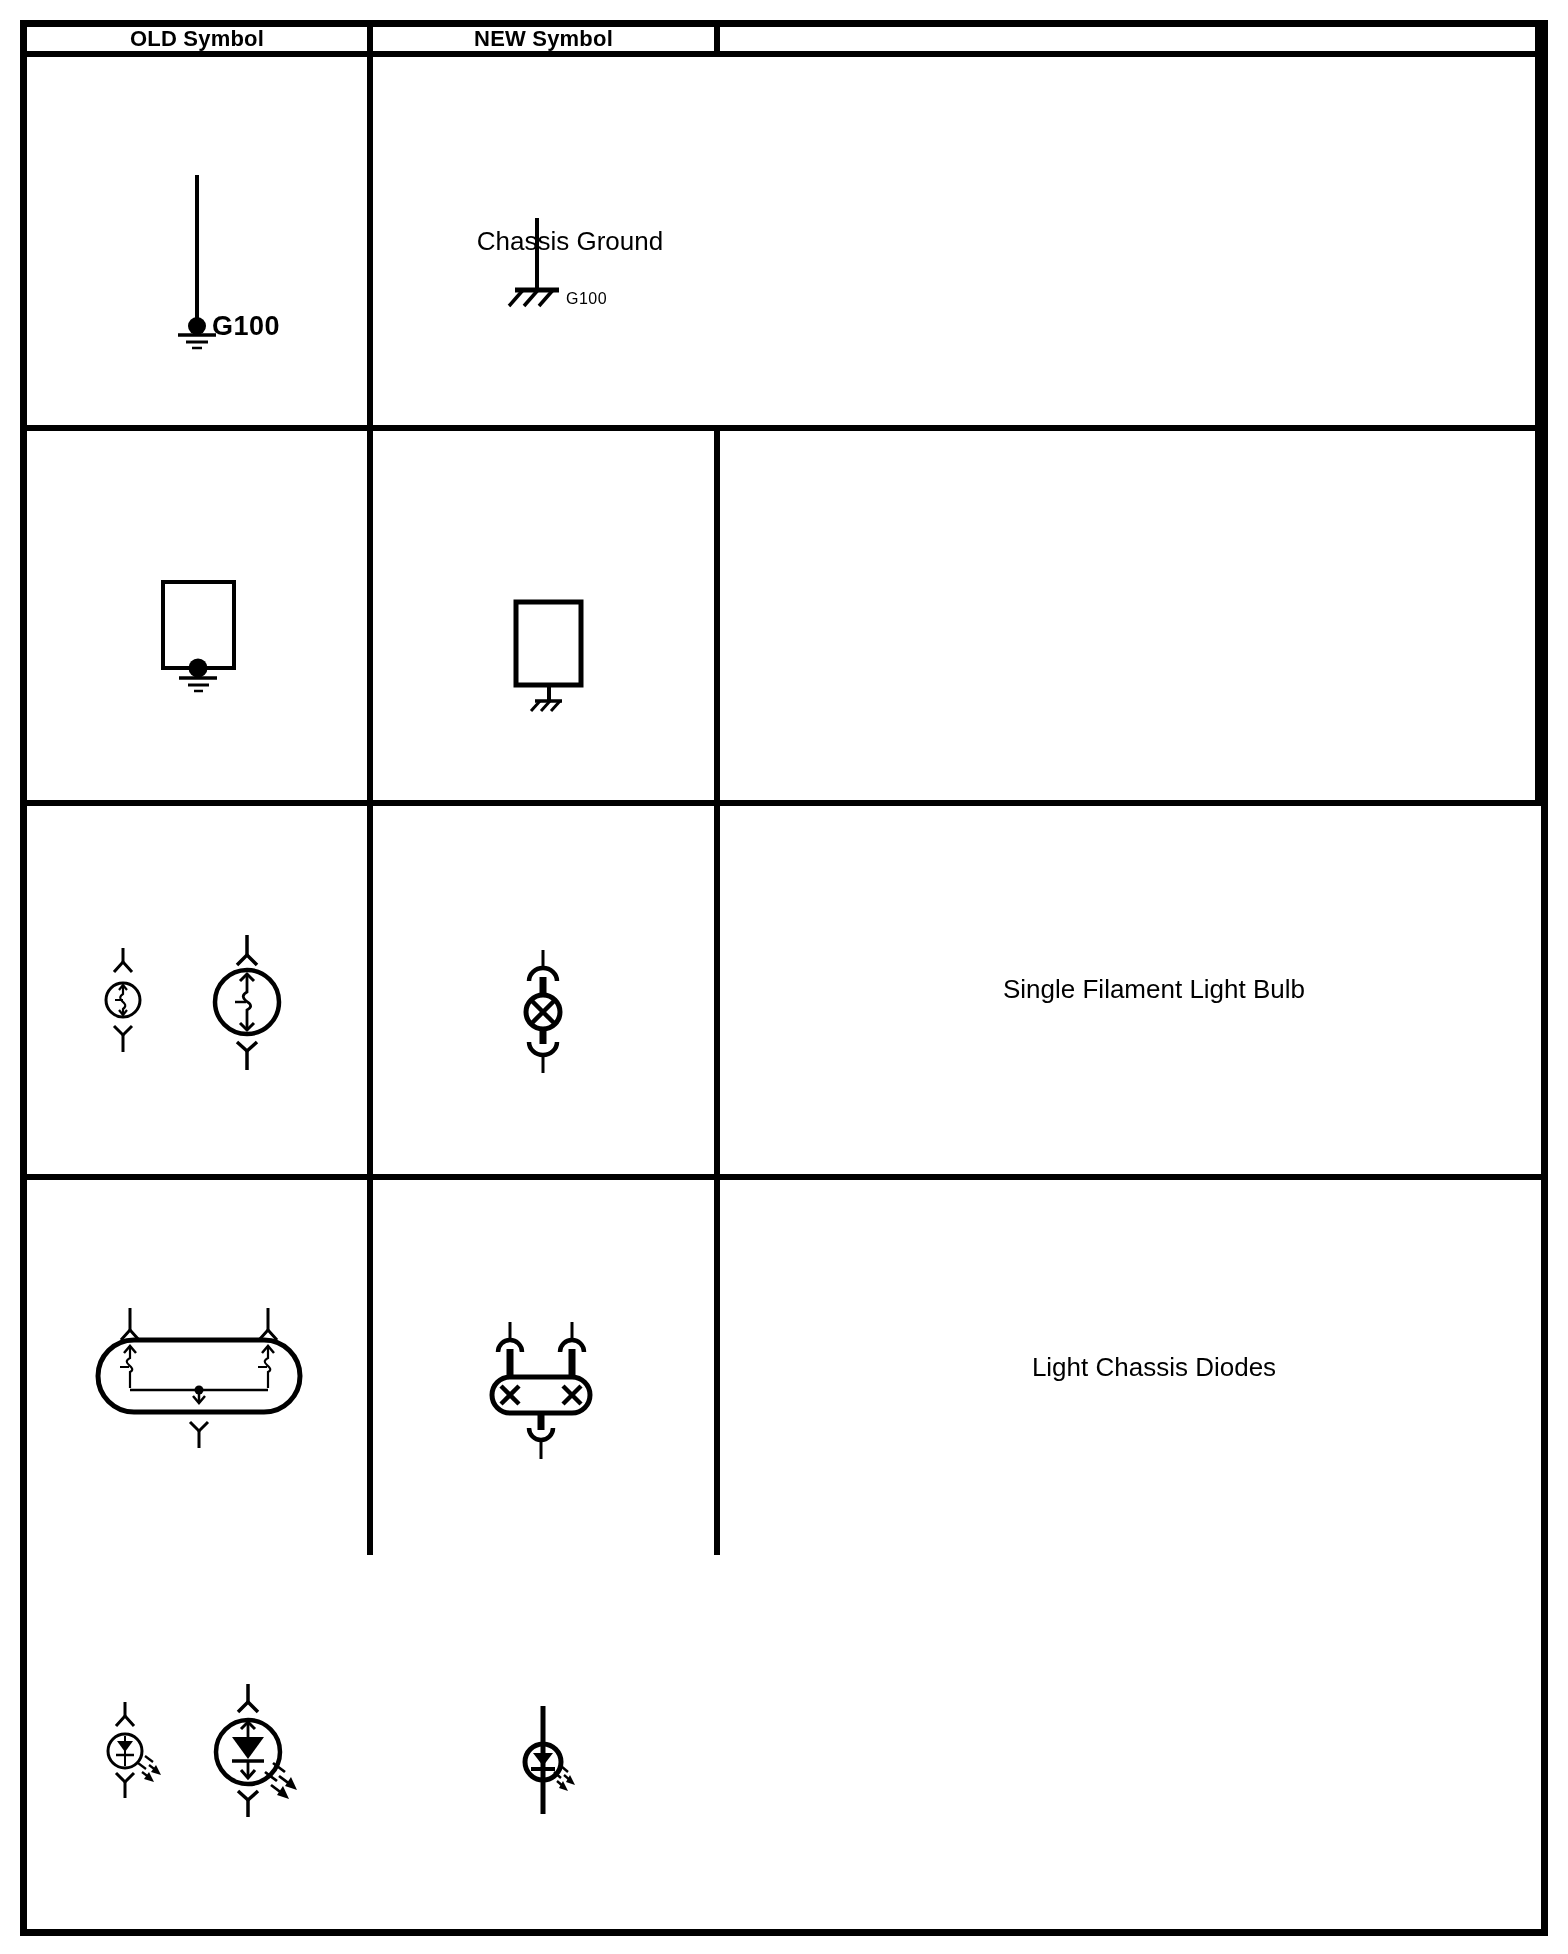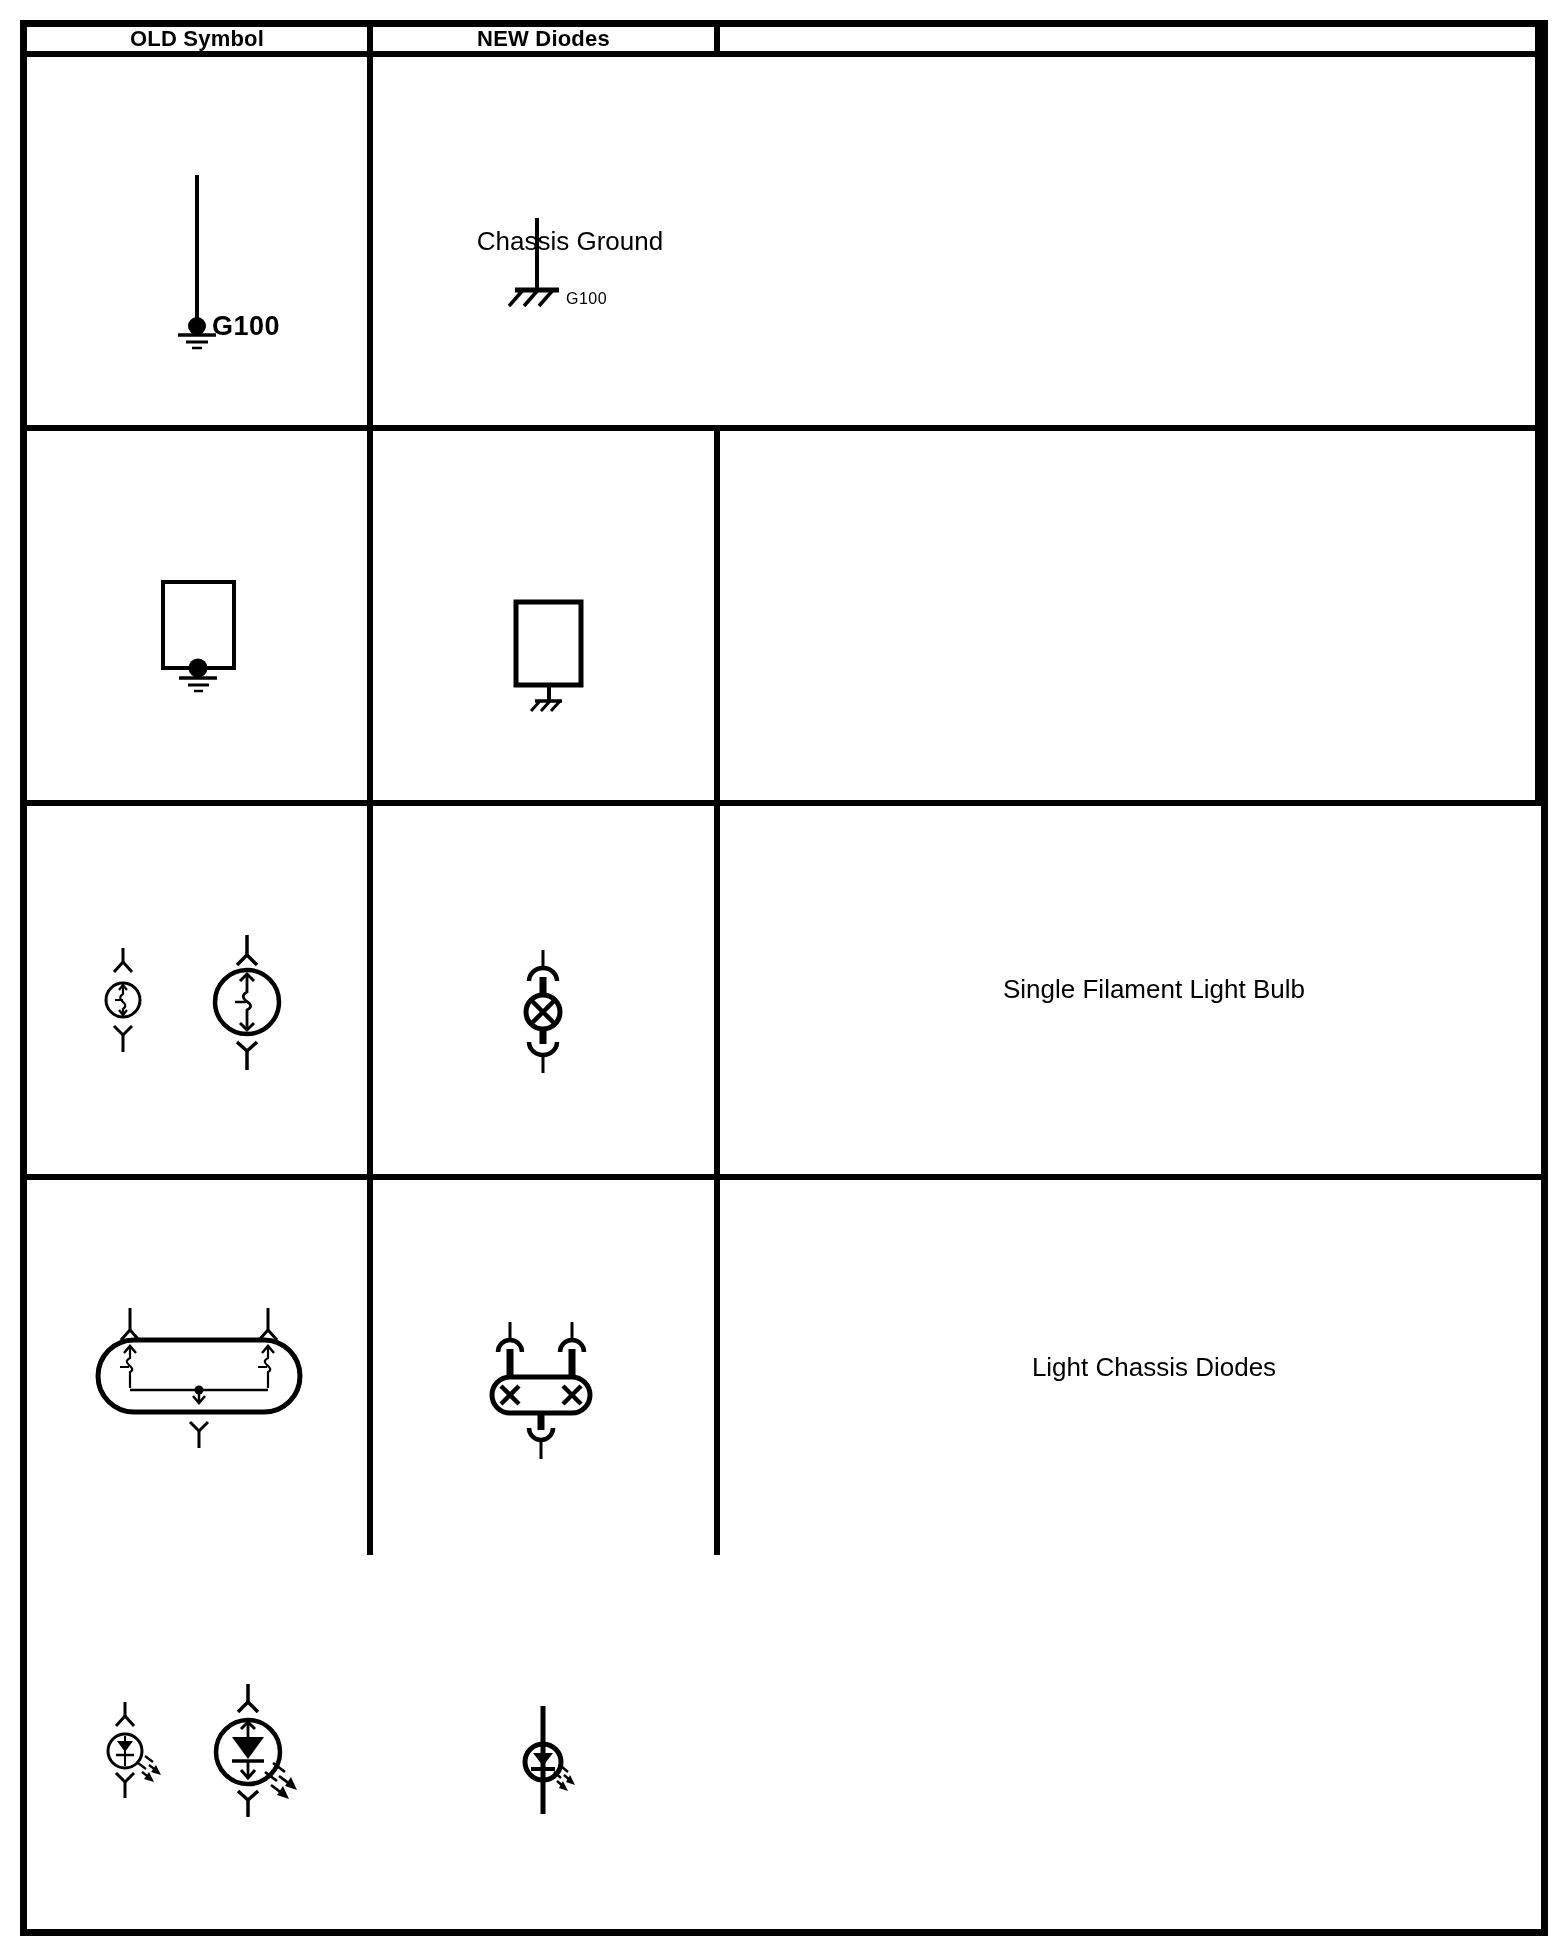--- a/index.html
+++ b/index.html
@@ -31,21 +31,21 @@
 <body>
 
 <div class="canvas">
 
   <div class="tbl">
 
     <div class="cell col1 rb hdr">
         <span>OLD Symbol</span>
       </div>
     <div class="cell col2 rb hdr">
-        <span>NEW Diodes</span>
+        <span>NEW Symbol</span>
       </div>
 
     <div class="cell col1 rb"></div>
     <div class="cell col2 rb"></div>
     <div class="cell rb desc">
         <span>Chassis Ground</span>
       </div>
 
     <div class="cell col1 rb"></div>
     <div class="cell col2 rb"></div>

